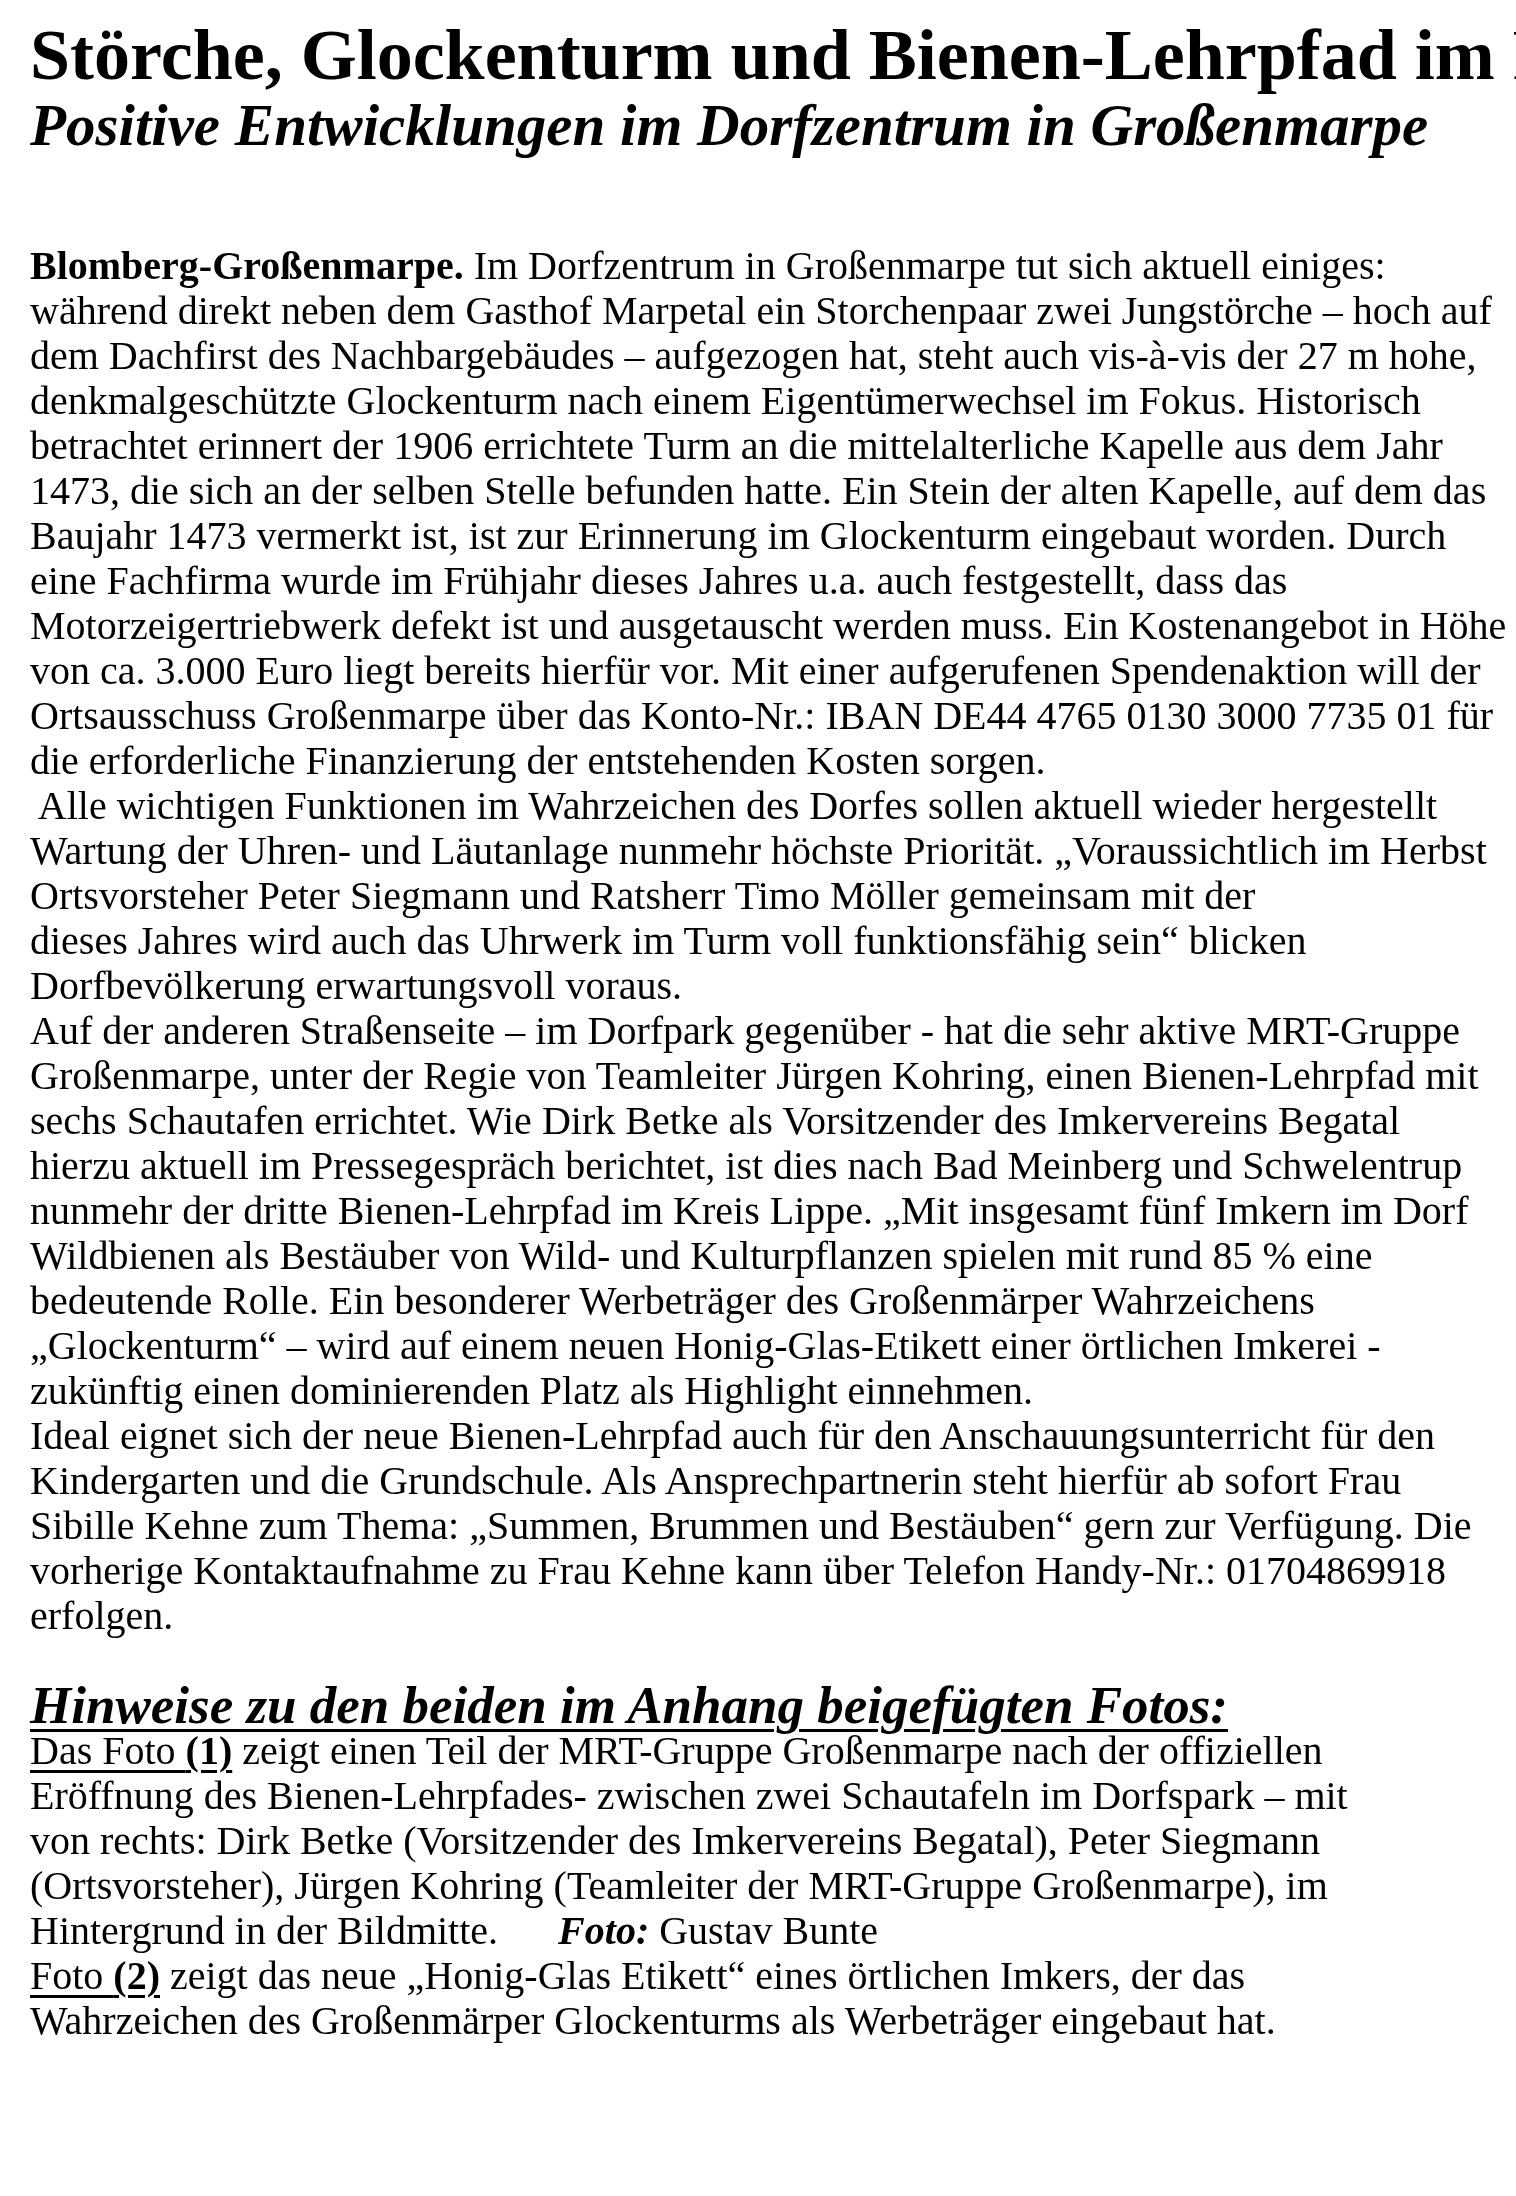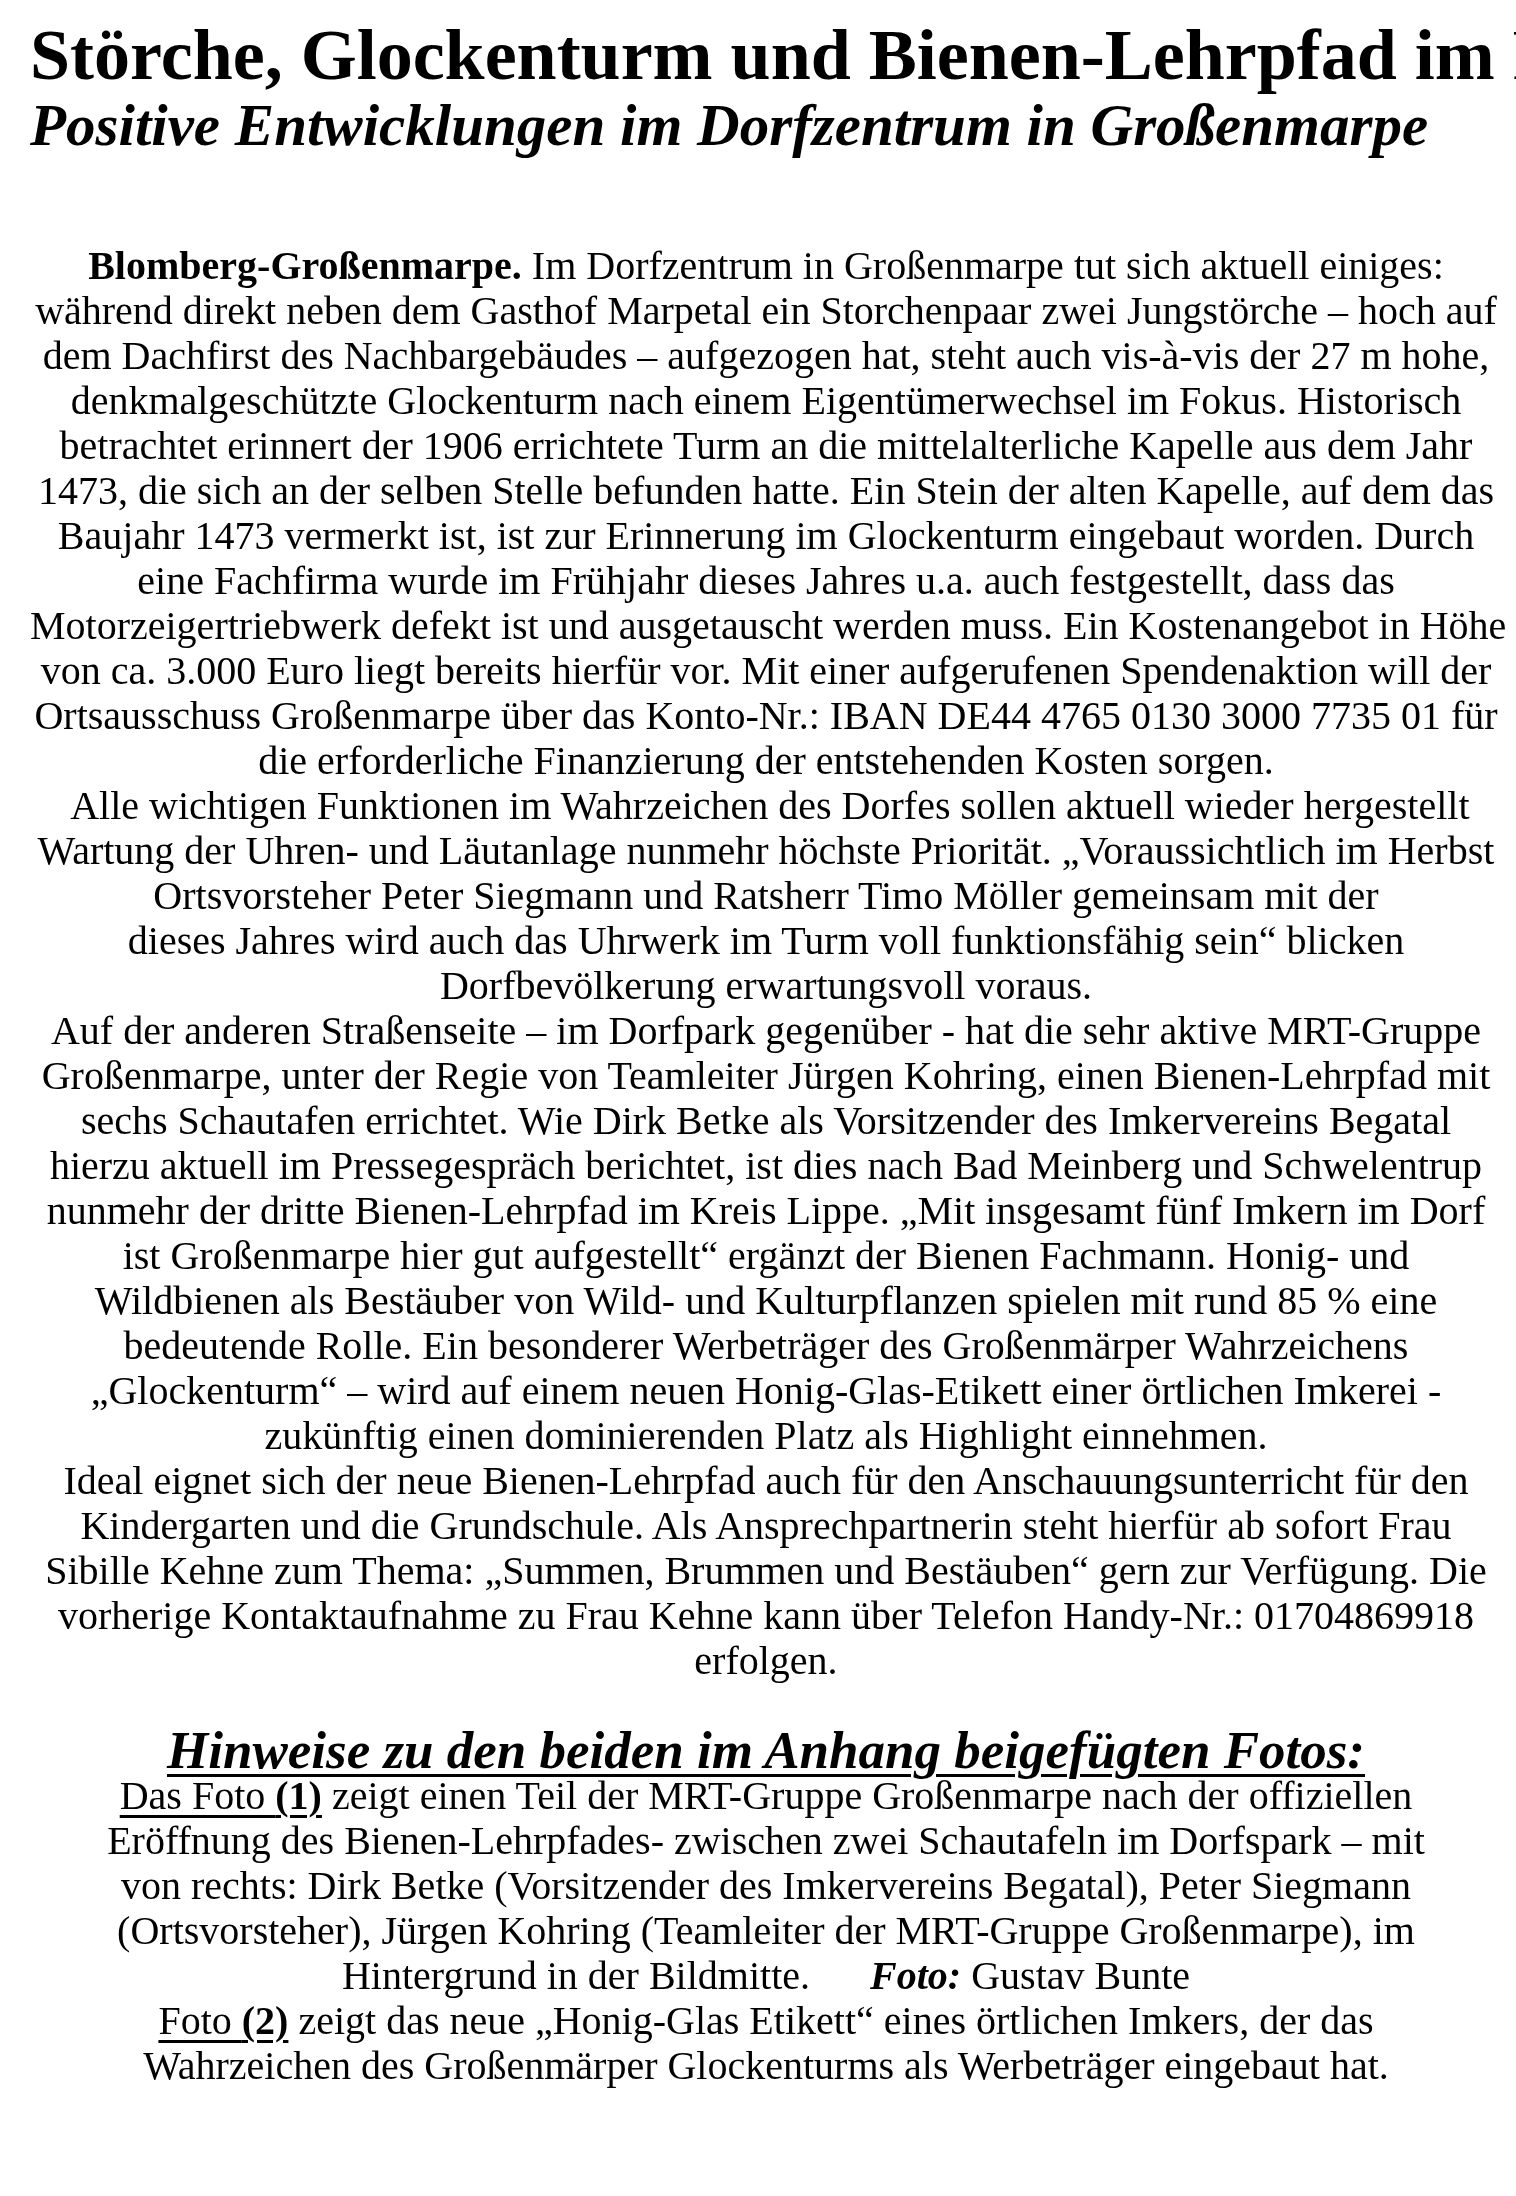--- a/index.html
+++ b/index.html
@@ -36,21 +36,20 @@
     white-space: pre;
   }
   .article-body {
     margin-top: 83px;
   }
   .line {
     font-size: 40px;
     line-height: 45px;
     height: 45px;
     white-space: pre;
-    text-align: center;
   }
   .section-heading {
     font-size: 53px;
   }
   .run-b { font-weight: bold; }
   .run-i { font-style: italic; }
   .run-u { text-decoration: underline; text-decoration-thickness: 3px; text-underline-offset: 6px; }
 </style>
 </head>
 <body>
@@ -74,21 +73,20 @@
       <div class="line"><span> Alle wichtigen Funktionen im Wahrzeichen des Dorfes sollen aktuell wieder hergestellt</span></div>
       <div class="line"><span>Wartung der Uhren- und Läutanlage nunmehr höchste Priorität. „Voraussichtlich im Herbst</span></div>
       <div class="line"><span>Ortsvorsteher Peter Siegmann und Ratsherr Timo Möller gemeinsam mit der</span></div>
       <div class="line"><span>dieses Jahres wird auch das Uhrwerk im Turm voll funktionsfähig sein“ blicken</span></div>
       <div class="line"><span>Dorfbevölkerung erwartungsvoll voraus.</span></div>
       <div class="line"><span>Auf der anderen Straßenseite – im Dorfpark gegenüber - hat die sehr aktive MRT-Gruppe</span></div>
       <div class="line"><span>Großenmarpe, unter der Regie von Teamleiter Jürgen Kohring, einen Bienen-Lehrpfad mit</span></div>
       <div class="line"><span>sechs Schautafen errichtet. Wie Dirk Betke als Vorsitzender des Imkervereins Begatal</span></div>
       <div class="line"><span>hierzu aktuell im Pressegespräch berichtet, ist dies nach Bad Meinberg und Schwelentrup</span></div>
       <div class="line"><span>nunmehr der dritte Bienen-Lehrpfad im Kreis Lippe. „Mit insgesamt fünf Imkern im Dorf</span></div>
-      <div class="line"><span>ist Großenmarpe hier gut aufgestellt“ ergänzt der Bienen Fachmann. Honig- und</span></div>
       <div class="line"><span>Wildbienen als Bestäuber von Wild- und Kulturpflanzen spielen mit rund 85 % eine</span></div>
       <div class="line"><span>bedeutende Rolle. Ein besonderer Werbeträger des Großenmärper Wahrzeichens</span></div>
       <div class="line"><span>„Glockenturm“ – wird auf einem neuen Honig-Glas-Etikett einer örtlichen Imkerei -</span></div>
       <div class="line"><span>zukünftig einen dominierenden Platz als Highlight einnehmen.</span></div>
       <div class="line"><span>Ideal eignet sich der neue Bienen-Lehrpfad auch für den Anschauungsunterricht für den</span></div>
       <div class="line"><span>Kindergarten und die Grundschule. Als Ansprechpartnerin steht hierfür ab sofort Frau</span></div>
       <div class="line"><span>Sibille Kehne zum Thema: „Summen, Brummen und Bestäuben“ gern zur Verfügung. Die</span></div>
       <div class="line"><span>vorherige Kontaktaufnahme zu Frau Kehne kann über Telefon Handy-Nr.: 01704869918</span></div>
       <div class="line"><span>erfolgen.</span></div>
       <div class="line">&nbsp;</div>

